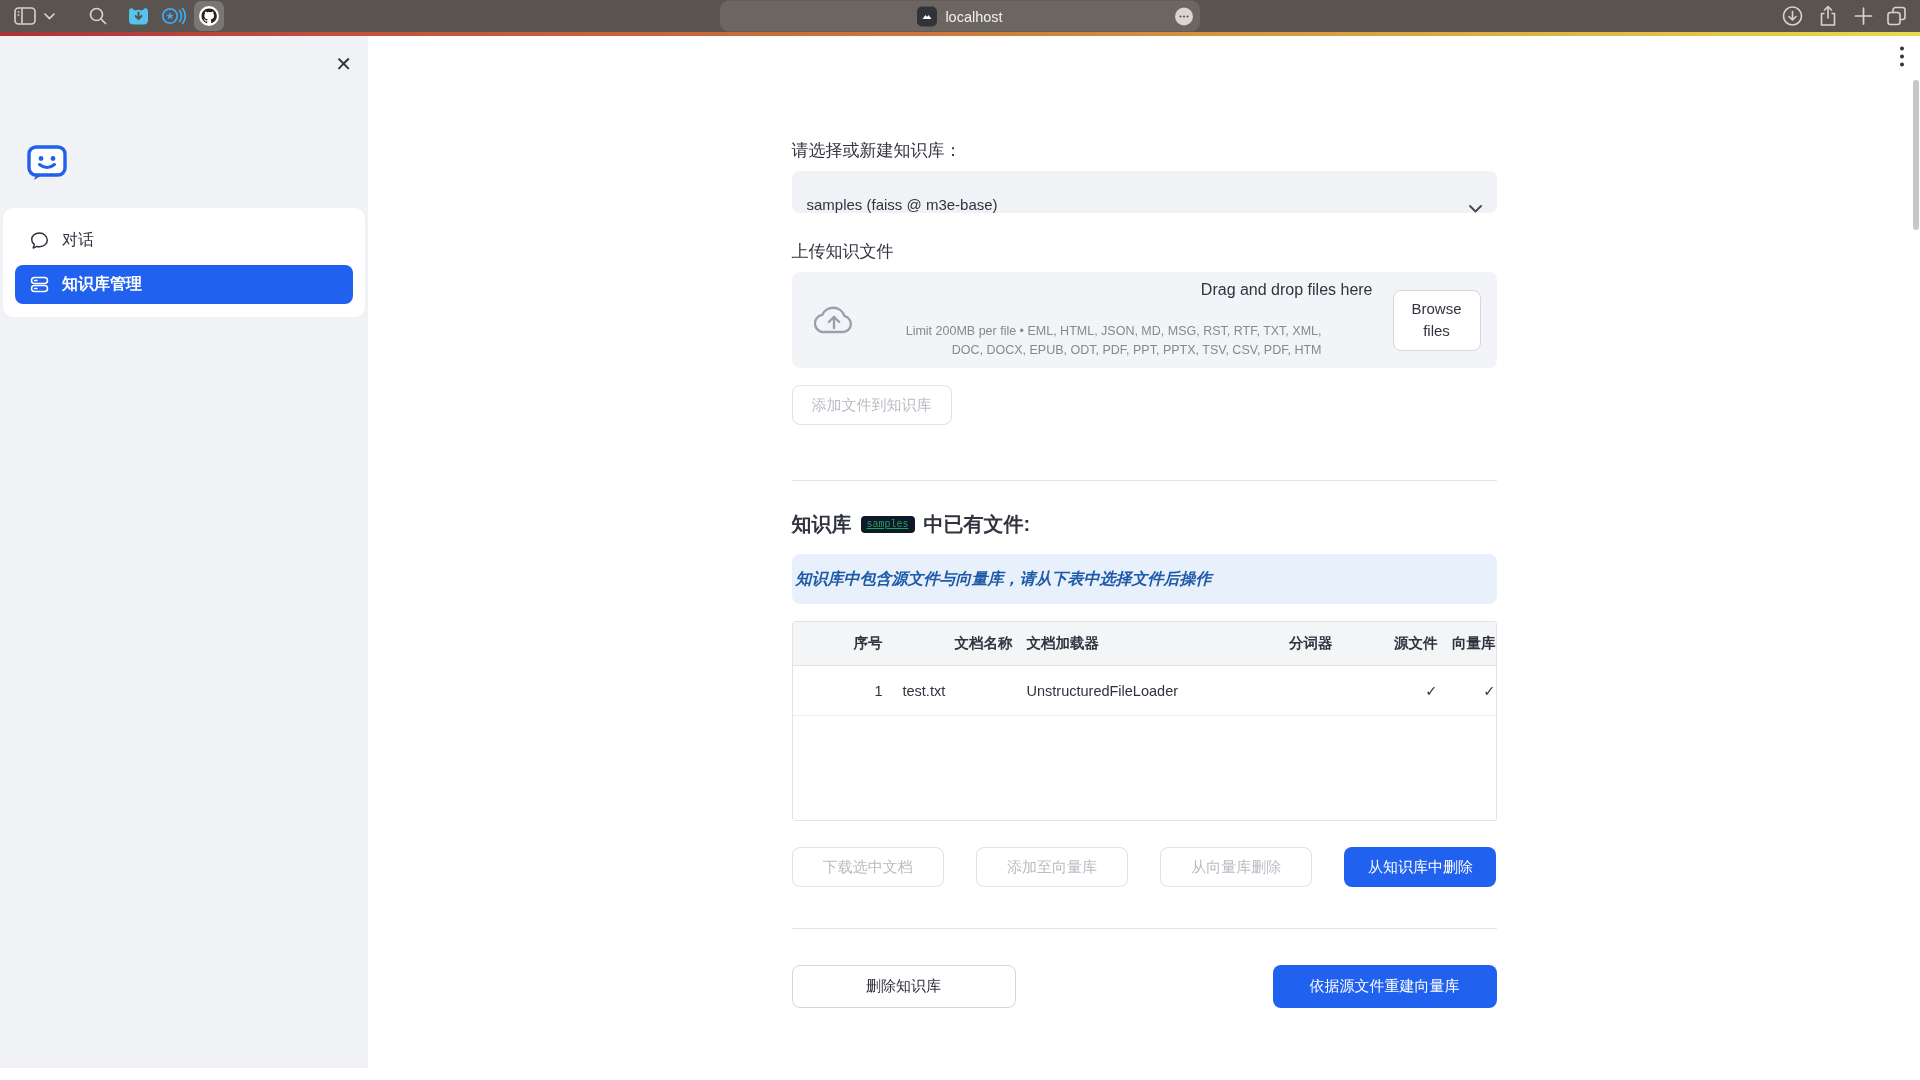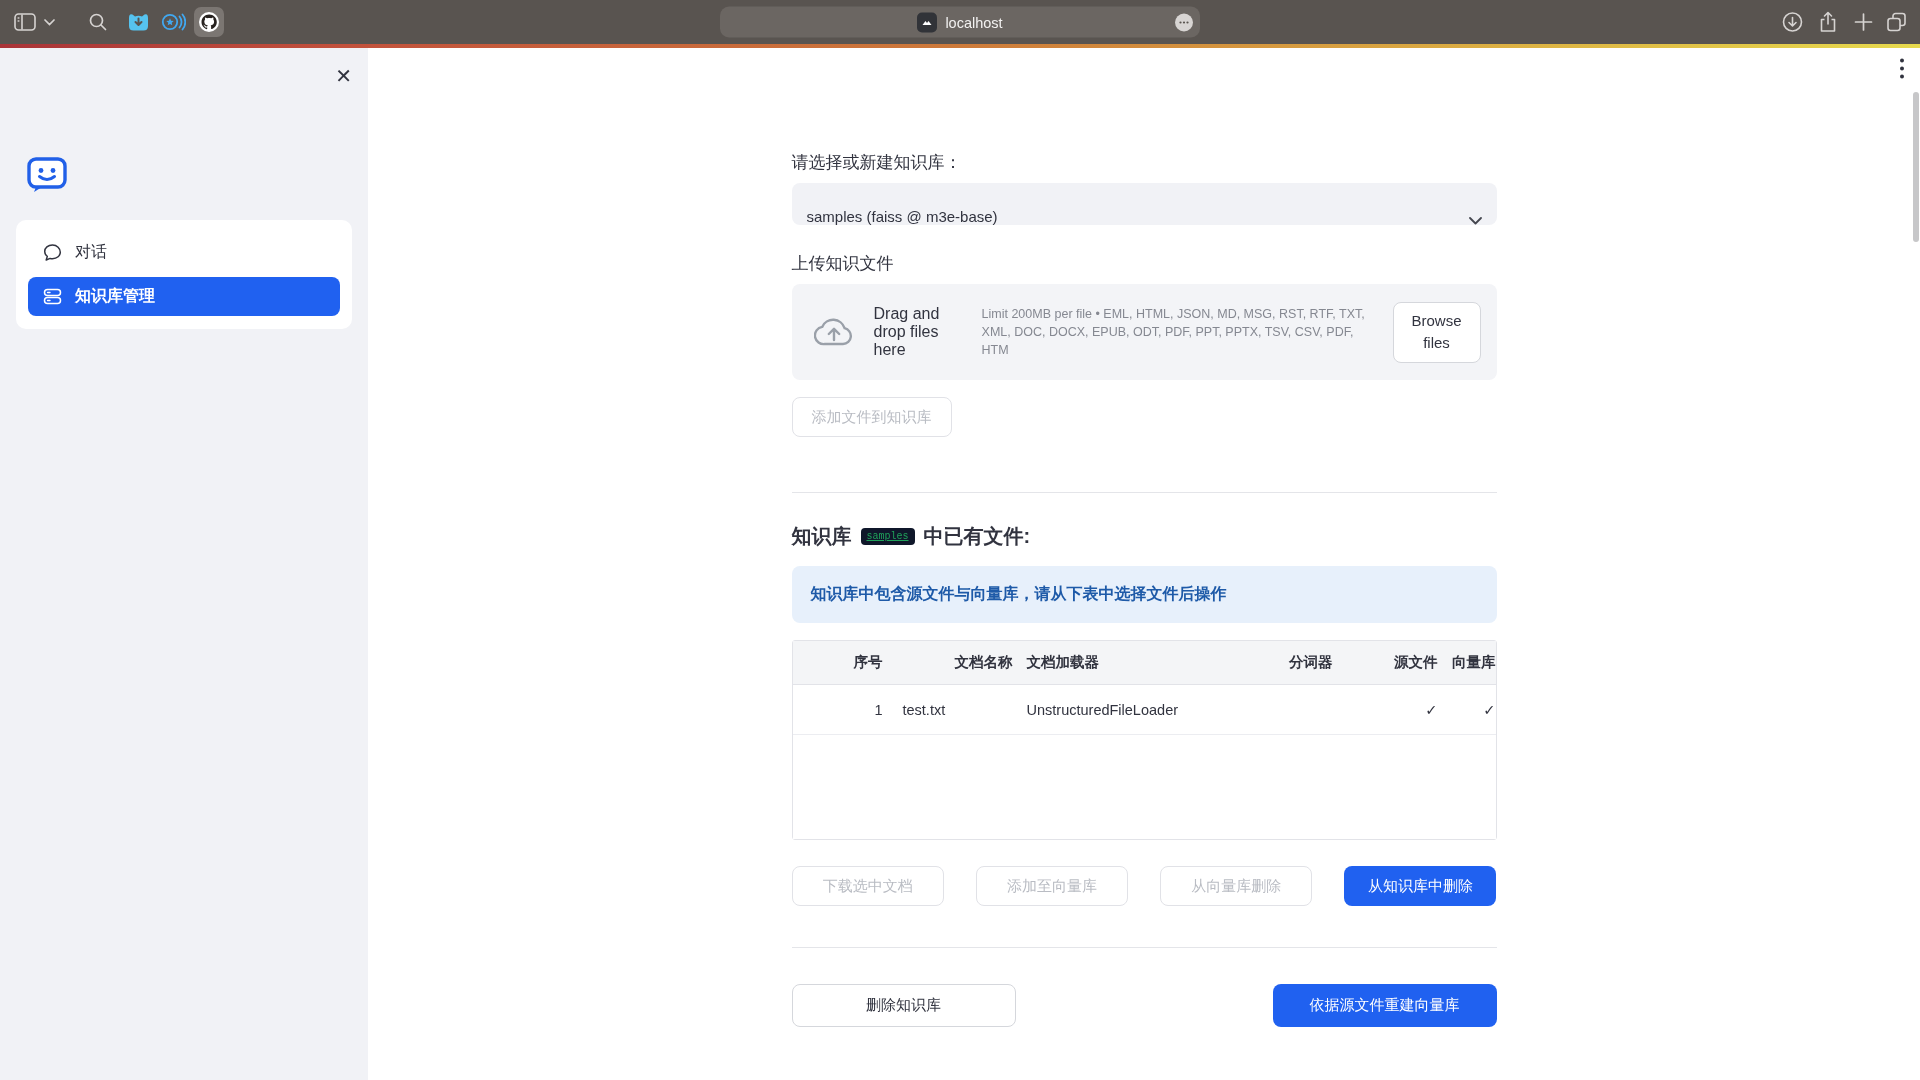--- a/index.html
+++ b/index.html
@@ -1,20 +1,20 @@
 <!DOCTYPE html>
 <html style="--primary: #2061f0; --info_bg: #e7f0fb; --info_text: #1e5aa8; --code_green: #1fa25a;"><head>
 <meta charset="utf-8">
 <style>
   * { margin:0; padding:0; box-sizing:border-box; }
   html,body { width:1920px; height:1080px; overflow:hidden; background:#fff;
     font-family:"Liberation Sans","DejaVu Sans",sans-serif; }
 
   
-  .chrome { position:relative; height:44px; background:#595450; }
+  .chrome { position:relative; height:32px; background:#595450; }
   .chrome .icon-btn { position:absolute; top:50%; transform:translateY(-50%);
     display:flex; align-items:center; gap:8px; cursor:default; }
   .pill { position:absolute; left:50%; top:50%; transform:translate(-50%,-50%);
     width:480px; height:31px; background:#6b6662; border-radius:9px;
     display:flex; align-items:center; justify-content:center; gap:8px;
     color:#f3f2f1; font-size:14.5px; }
   .pill .ellipsis { position:absolute; right:7px; top:50%; transform:translateY(-50%);
     width:18px; height:18px; border-radius:50%; background:#d8d5d3;
     display:flex; align-items:center; justify-content:center; }
   .favicon { width:20px; height:20px; border-radius:5px; background:#313338;
@@ -26,39 +26,39 @@
   .decoration { height:4px;
     background:linear-gradient(90deg,#a93438 0%,#c2513c 18%,#cd7a3a 50%,#ddb343 80%,#e7da4e 100%); }
 
   
   .app { display:flex; height:1032px; background:#fff; }
   .sidebar { width:368px; flex-shrink:0; background:#f1f2f6; position:relative; }
   .close-x { position:absolute; top:18px; right:16px; font-size:20px; color:#31333f; line-height:1; }
   .logo { display:flex; align-items:center; gap:11px; margin:106px 0 0 26px; }
   .logo-text { font-size:31px; font-weight:bold; font-style:italic;
     color:#2160e8; letter-spacing:-1px; white-space:nowrap; }
-  .nav-card { margin:24px 16px 0; background:#fff; border-radius:10px; padding:13px 12px; }
+  .nav-card { margin:24px 3px 0; background:#fff; border-radius:10px; padding:13px 12px; }
   .nav-item { display:flex; align-items:center; gap:13px; padding:9px 15px;
     font-size:16px; color:#31333f; border-radius:8px; }
   .nav-item.active { background:var(--primary,#2061f0); color:#fff; margin-top:5px; font-weight:600; }
 
   .main { flex:1; position:relative; background:#fff; }
   .kebab { position:absolute; top:9px; right:15px; }
   .scroll-thumb { position:absolute; top:44px; right:1px; width:6px; height:150px;
     background:#c7c7c9; border-radius:3px; }
 
   .content { width:705px; margin:0 auto; padding-top:103px; color:#31333f; }
   .field-label { font-size:17px; margin-bottom:9px; }
   .selectbox { height:42px; background:#f1f2f6; border-radius:8px; display:flex;
     align-items:flex-end; padding:0 15px; font-size:15px; }
   .selectbox svg { margin-left:auto; }
   .upload-label { margin-top:27px; }
   .dropzone { height:96px; background:#f3f4f7; border-radius:8px; display:flex;
     align-items:center; gap:20px; padding:0 16px 0 22px; }
-  .drop-texts { display:flex; flex-direction:row; gap:23px; flex:1; }
+  .drop-texts { display:flex; flex-direction:column; gap:23px; flex:1;text-align:right; }
   .drop-title { font-size:16px; }
   .drop-limit { font-size:12.5px; color:#858891; line-height:1.45; max-width:448px; }
   .browse-btn { width:88px; background:#fff; border:1px solid #d5d7dc; border-radius:8px;
     padding:7px 10px; font-size:15px; color:#31333f; text-align:center; line-height:1.5; }
 
   .btn { border-radius:8px; font-size:15px; height:40px; display:inline-flex;
     align-items:center; justify-content:center; background:#fff; }
   .btn-ghost { border:1px solid #e1e2e7; color:#b9bcc3; }
   .btn-primary { border:none; background:var(--primary,#2061f0); color:#fff; }
   .btn-secondary { border:1px solid #d5d7dc; color:#31333f; }
@@ -66,23 +66,23 @@
 
   .divider { border:none; border-top:1px solid #e4e5e9; }
   .div1 { margin-top:55px; }
   .div2 { margin-top:41px; }
 
   .heading { margin-top:30px; display:flex; align-items:center; gap:9px;
     font-size:20px; font-weight:700; }
   .kb-code { font-family:"Liberation Mono","DejaVu Sans Mono",monospace; font-weight:400;
     font-size:10px; color:var(--code_green,#1fa25a); background:#0f172a;
     padding:3px 6px; border-radius:4px;text-decoration:underline; }
-  .info-box { margin-top:16px; height:57px; background:var(--info_bg,#e7f0fb);
+  .info-box { margin-top:16px; height:50px; background:var(--info_bg,#e7f0fb);
     color:var(--info_text,#1e5aa8); border-radius:8px; display:flex; align-items:center;
-    padding:0 19px; font-size:16px; font-weight:600; }
+    padding:0 4px; font-size:16px; font-weight:600;font-style:italic; }
 
   .ftable { margin-top:17px; border:1px solid #e2e3e8; border-radius:3px; }
   .t-head, .t-row { display:grid; grid-template-columns:90px 130px 225px 95px 105px 58px;
     align-items:center; font-size:14.5px; }
   .t-head { height:44px; background:#f4f5f7; font-weight:600; border-bottom:1px solid #e2e3e8; }
   .t-cell { text-align:right; position:relative; }
   .t-cell.left { text-align:left; padding-left:14px; }
   .t-cell.left2 { text-align:left; padding-left:20px; }
   .t-head .t-cell + .t-cell::before { content:""; position:absolute; left:0; top:11px;
     bottom:11px; width:1px; background:#d7d9de; }

